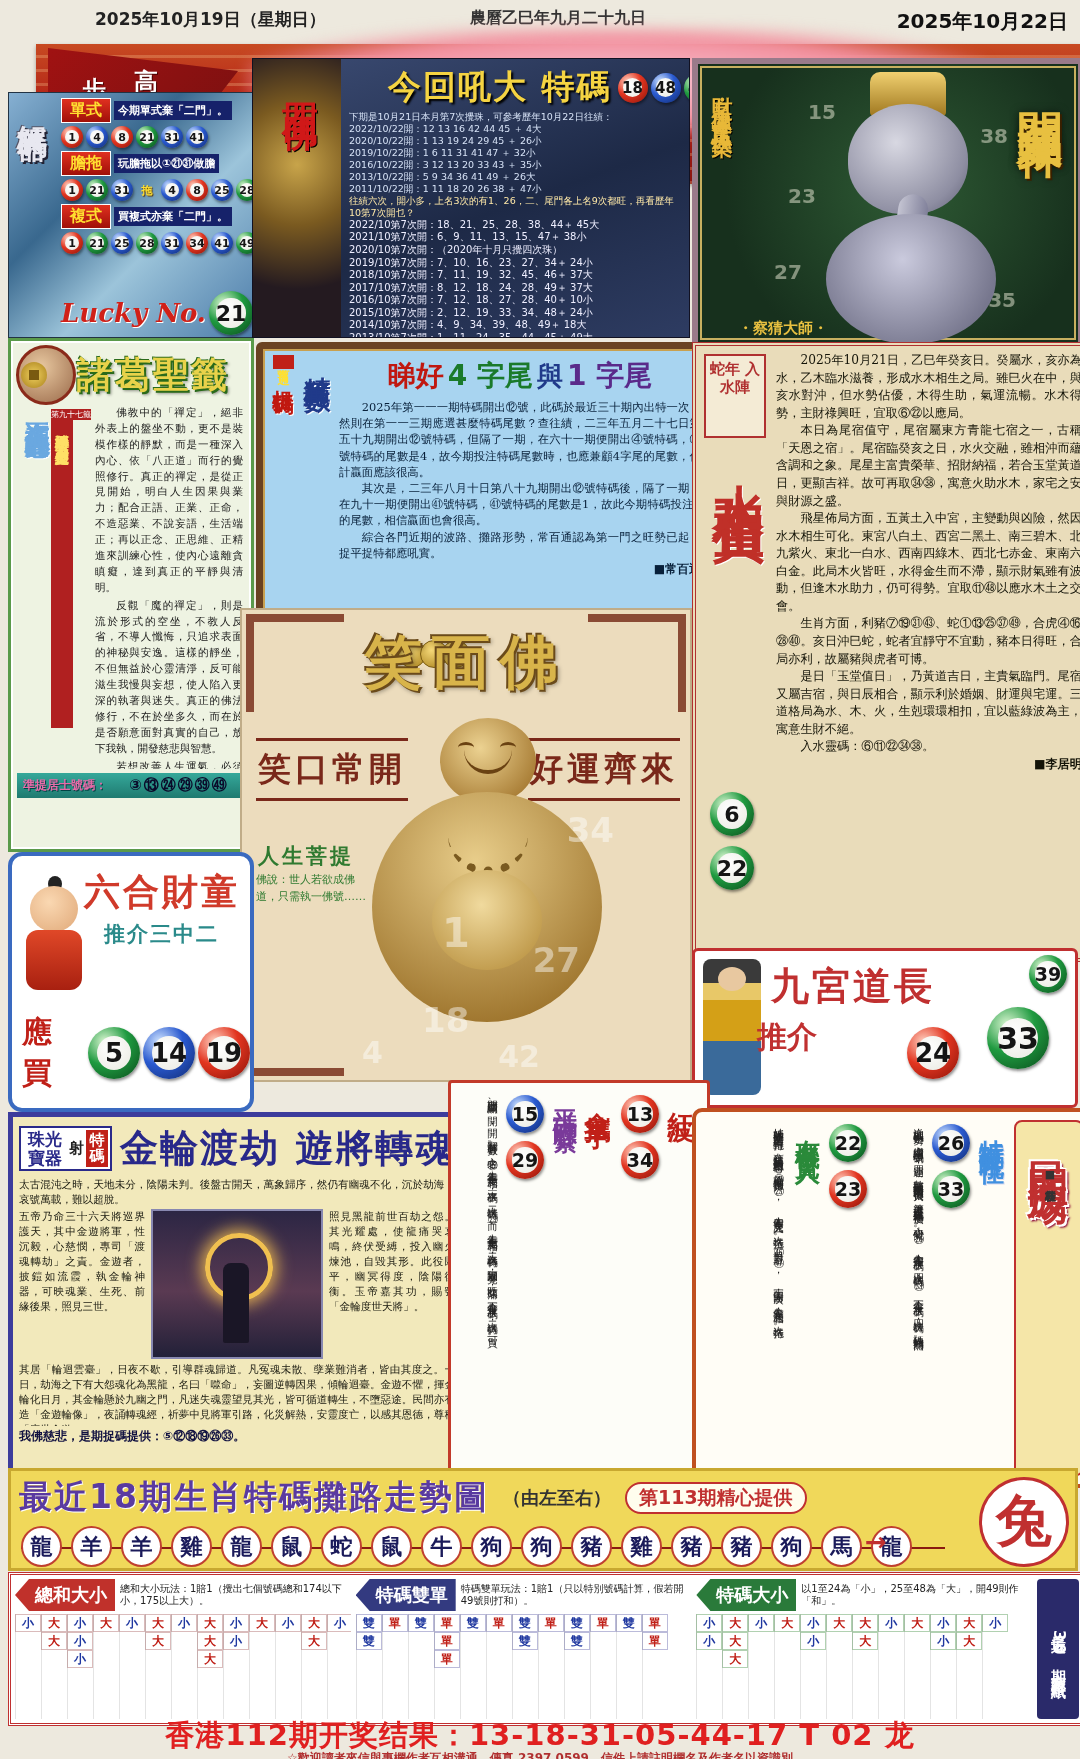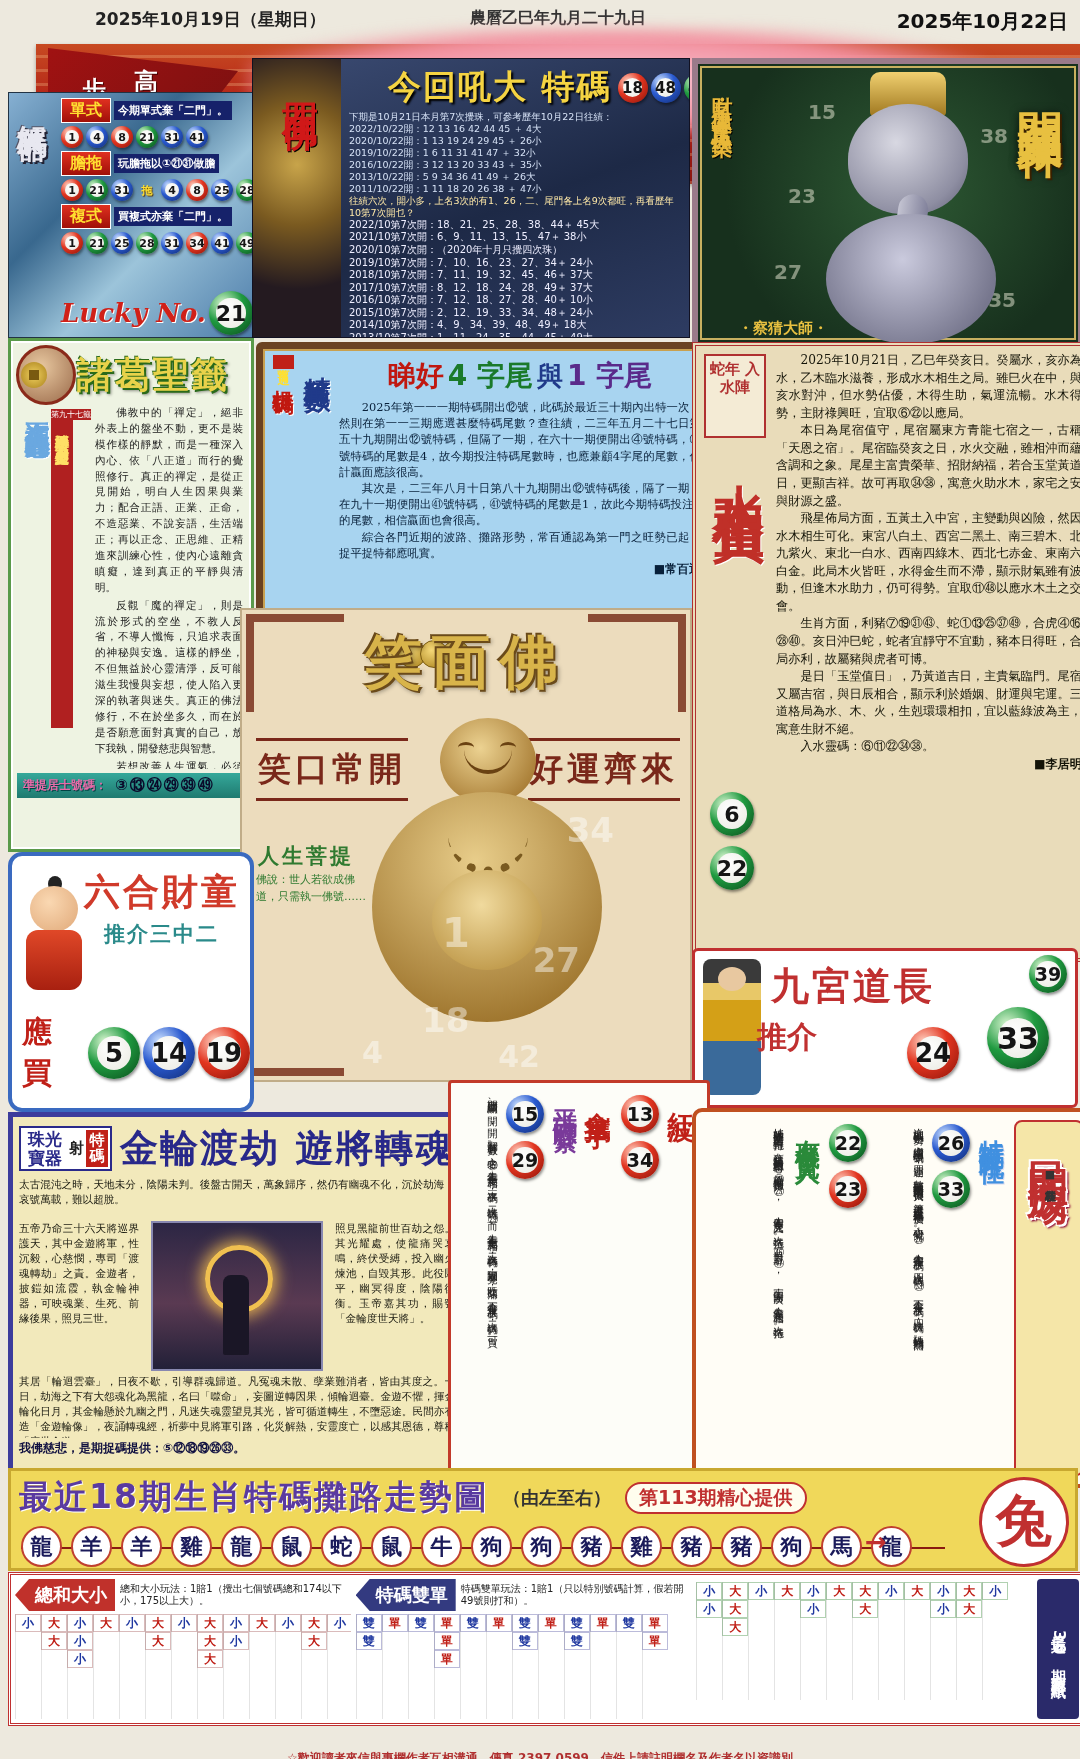--- a/index.html
+++ b/index.html
@@ -93,21 +93,21 @@
   .zh-coin::after{content:"";position:absolute;left:8px;top:8px;width:10px;height:10px;background:#7a5a10;}
   .zh-title{position:absolute;left:66px;top:10px;font-size:36px;font-weight:800;color:#e8d24a;letter-spacing:2px;
             text-shadow:2px 2px 0 #2a6a1a,-1px -1px 0 #2a6a1a,3px 3px 3px rgba(0,0,0,.4);}
   .zh-body{display:flex;height:366px;padding:0 4px;}
   .zh-vblue{width:36px;font-size:25px;font-weight:800;color:#6aa8e0;text-shadow:1px 1px 0 #fff;line-height:1.08;}
   .zh-vredwrap{width:40px;margin-top:6px;}
   .zh-tag{background:#b02020;color:#fff;font-size:8px;text-align:center;}
   .zh-vred{background:#b02020;color:#ffe066;font-weight:bold;font-size:14px;height:300px;padding:4px 2px;line-height:1.25;}
   .zh-text{flex:1;padding:2px 4px;font-family:"DejaVu Serif",serif;font-size:10.6px;line-height:1.5;text-align:justify;overflow:hidden;}
   .zh-text p{margin:0 0 2px 0;text-indent:2em;}
-  .zh-numbar{margin:4px 6px;background:linear-gradient(180deg,#35a89a,#1f7a70);padding:3px 6px;display:flex;gap:8px;align-items:center;text-align:right;}
+  .zh-numbar{margin:4px 6px;background:linear-gradient(180deg,#35a89a,#1f7a70);padding:3px 6px;display:flex;gap:22px;align-items:center;text-align:right;}
   .zh-numbar .lb{color:#e86aa8;font-weight:800;font-size:12px;text-shadow:1px 1px 0 #044;}
   .zh-numbar .ns{color:#0a0a2a;font-weight:800;font-size:15px;letter-spacing:2px;}
   
   #tail{position:absolute;left:256px;top:342px;width:432px;height:262px;border:7px solid #6a4222;border-radius:6px;
         background:#a8d4f0;box-shadow:inset 0 0 0 2px #c8a050;padding:6px;display:flex;gap:4px;overflow:hidden;}
   #tail .side{display:flex;flex-direction:row;gap:2px;}
   #tail .t-chipwrap{display:flex;flex-direction:column;gap:4px;align-items:center;}
   #tail .t-chip{background:#c02018;color:#ffe030;font-weight:800;font-size:12px;padding:4px 2px;letter-spacing:2px;}
   #tail .t-mid{color:#c01810;font-weight:800;font-size:21px;letter-spacing:2px;text-shadow:1px 1px 0 #fff;}
   #tail .t-big{color:#203a8a;font-weight:800;font-size:27px;letter-spacing:3px;text-shadow:1px 1px 0 #fff;}
@@ -169,21 +169,21 @@
   #nine .b60 .ball{width:62px;height:62px}#nine .b60 .ball i{font-size:30px}
   
   #gold{position:absolute;left:8px;top:1112px;width:436px;height:352px;border:5px solid #3c3c9c;background:#f2e9bb;padding:6px;overflow:hidden;}
   #gold .hd{display:flex;gap:8px;align-items:center;}
   #gold .lbl{display:flex;border:2px solid #2a2a8a;background:#fff;padding:2px;gap:2px;}
   #gold .lbl .g1{width:44px;font-weight:800;color:#2a2a8a;font-size:17px;line-height:1.1;text-align:center;}
   #gold .lbl .g2{font-weight:800;color:#222;font-size:15px;align-self:center;}
   #gold .lbl .g3{background:#c02018;color:#fff;font-weight:800;font-size:15px;padding:2px;line-height:1.1;width:18px;text-align:center;}
   #gold .t{font-family:"DejaVu Serif",serif;font-size:38px;font-weight:800;color:#28288a;letter-spacing:2px;white-space:nowrap;}
   #gold .intro,#gold .bottom{font-family:"DejaVu Serif",serif;font-size:10.6px;line-height:1.42;text-align:justify;color:#1a1a10;margin-top:3px;}
-  #gold .cols{display:flex;gap:12px;margin-top:14px;justify-content:flex-end;}
+  #gold .cols{display:flex;gap:6px;margin-top:2px;justify-content:flex-end;}
   #gold .gc{flex:1;font-family:"DejaVu Serif",serif;font-size:10.6px;line-height:1.42;text-align:justify;color:#1a1a10;height:148px;overflow:hidden;}
   #gold .gimg{width:168px;height:146px;border:2px solid #8888b0;position:relative;flex:none;
               background:linear-gradient(180deg,#2c2644 0%,#5a3a52 55%,#222038 100%);}
   #gold .gimg .ring{position:absolute;left:52px;top:22px;width:58px;height:58px;border-radius:50%;border:5px solid #f0c050;box-shadow:0 0 16px 4px rgba(255,200,80,.8);}
   #gold .gimg .figu{position:absolute;left:70px;top:52px;width:26px;height:80px;border-radius:8px 8px 2px 2px;background:#1a1626;}
   #gold .bottom{height:64px;overflow:hidden;}
   #gold .fin{font-weight:800;font-size:12px;margin-top:2px;color:#101040;}
   
   #chai{position:absolute;left:8px;top:852px;width:238px;height:252px;border:4px solid #3a6ac0;border-radius:14px;background:#fff;overflow:hidden;}
   #chai .t{position:absolute;left:72px;top:12px;font-size:36px;font-weight:800;color:#d03a2a;letter-spacing:3px;font-family:"DejaVu Serif",serif;}
@@ -845,20 +845,24 @@
               <div class="road-cell rc-b">雙</div>
             </div>
             <div class="road-col">
 
               <div class="road-cell rc-r">單</div>
               <div class="road-cell rc-r">單</div>
             </div>
           </div>
         </div>
         <div class="road-table" data-key="size">
+          <div class="road-head">
+            <span class="road-arrow">特碼大小</span>
+            <span class="road-desc">以1至24為「小」，25至48為「大」，開49則作「和」。</span>
+          </div>
           <div class="road-grid">
 
           <div class="road-col">
 
               <div class="road-cell rc-b">小</div>
               <div class="road-cell rc-b">小</div>
             </div>
             <div class="road-col">
 
               <div class="road-cell rc-r">大</div>
@@ -910,15 +914,16 @@
               <div class="road-cell rc-b">小</div>
             </div>
           </div>
         </div>
       </div>
     <div id="roadside">
         <span>最近30期六合彩路紙</span>
       </div>
   </div>
 
+  <div id="result">香港112期开奖结果：13-18-31-05-44-17 T 02 龙</div>
   <div id="foot">☆歡迎讀者來信與專欄作者互相溝通，傳真 2397 0599，信件上請註明欄名及作者名以資識別</div>
 
 </div>
 
 </body></html>

